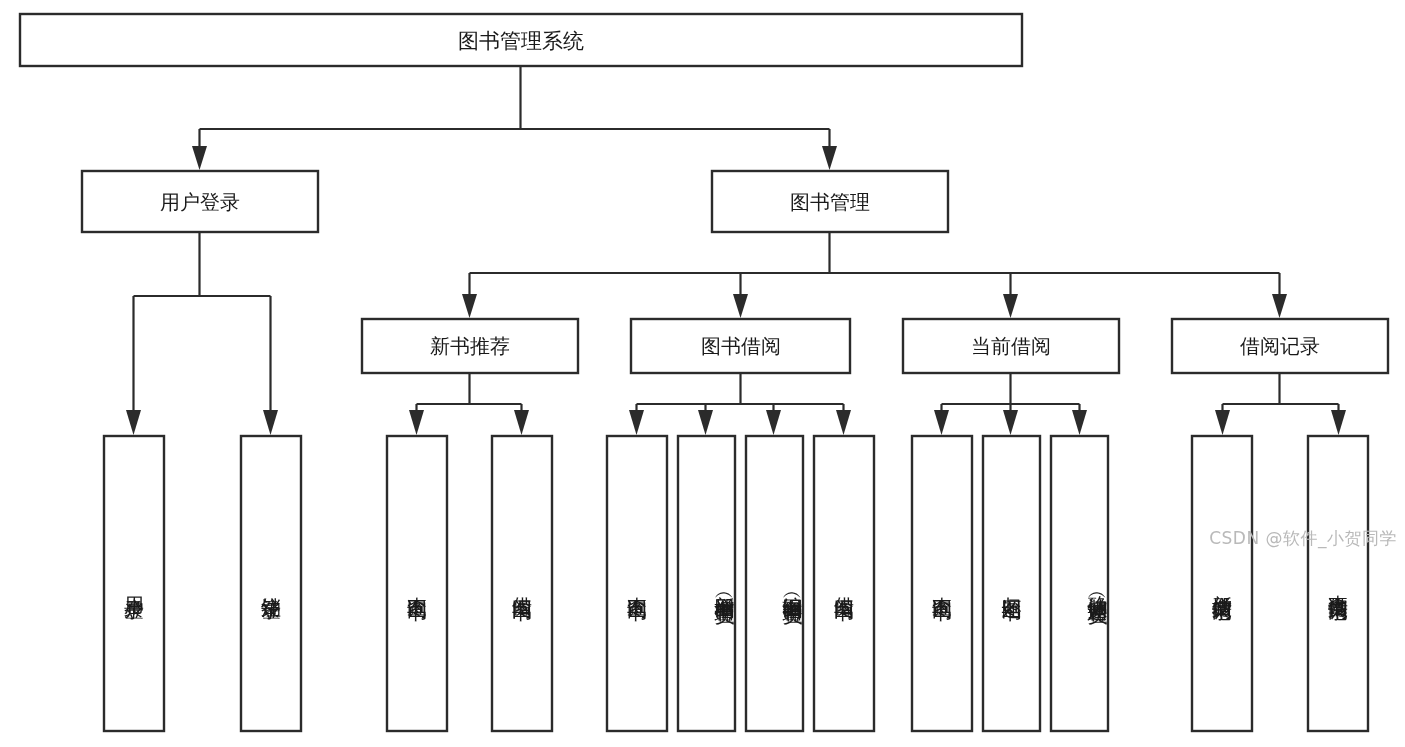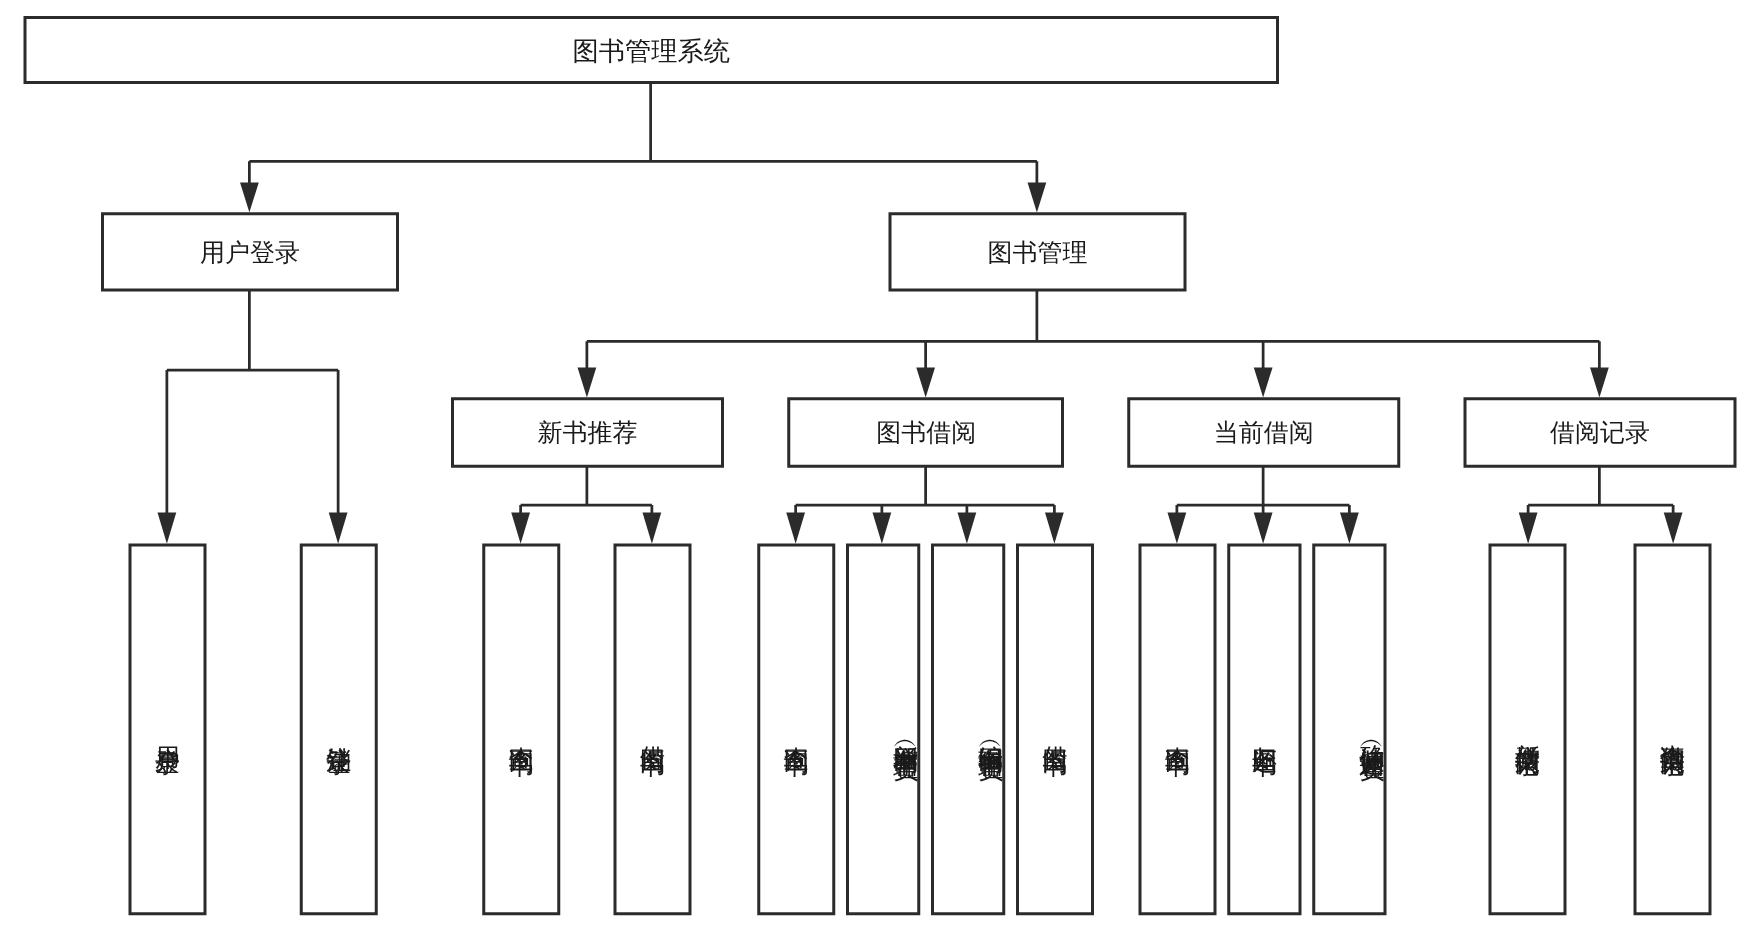--- a/index.html
+++ b/index.html
@@ -217,13 +217,14 @@
   <div class="vlabel" style="left:746px; top:444px; width:57px; height:285px;">编辑图书（管理员）</div>
   <div class="vlabel center-v" style="left:814px; top:436px; width:60px; height:295px;">借阅图书</div>
 
   <div class="vlabel center-v" style="left:912px; top:436px; width:60px; height:295px;">查询图书</div>
   <div class="vlabel center-v" style="left:983px; top:436px; width:57px; height:295px;">归还图书</div>
   <div class="vlabel" style="left:1051px; top:444px; width:57px; height:285px;">确认归还（管理员）</div>
 
   <div class="vlabel center-v" style="left:1192px; top:436px; width:60px; height:295px;">新增借阅记录</div>
   <div class="vlabel center-v" style="left:1308px; top:436px; width:60px; height:295px;">查询借阅记录</div>
 
+  <div class="watermark">CSDN @软件_小贺同学</div>
 </div>
 
 </body></html>

